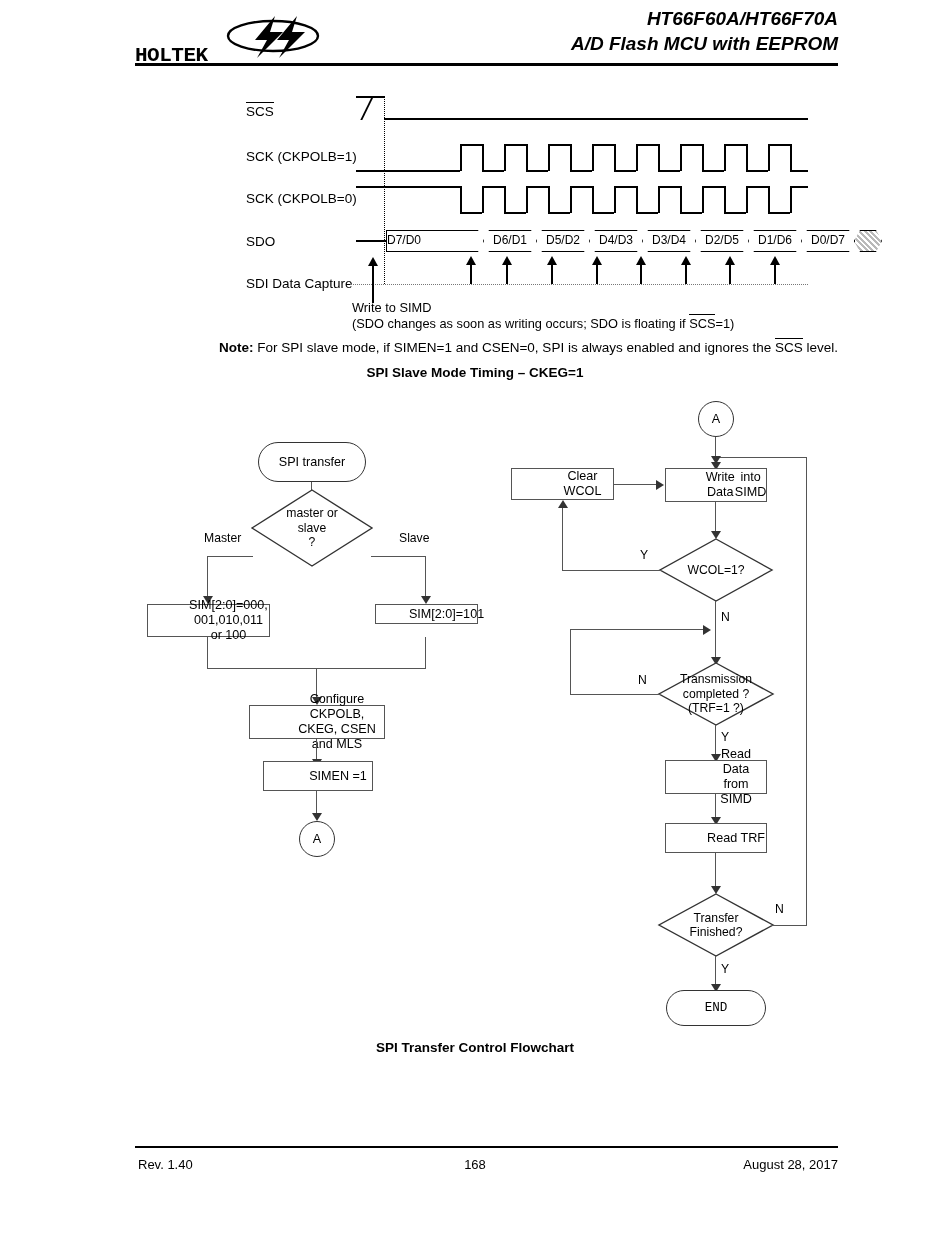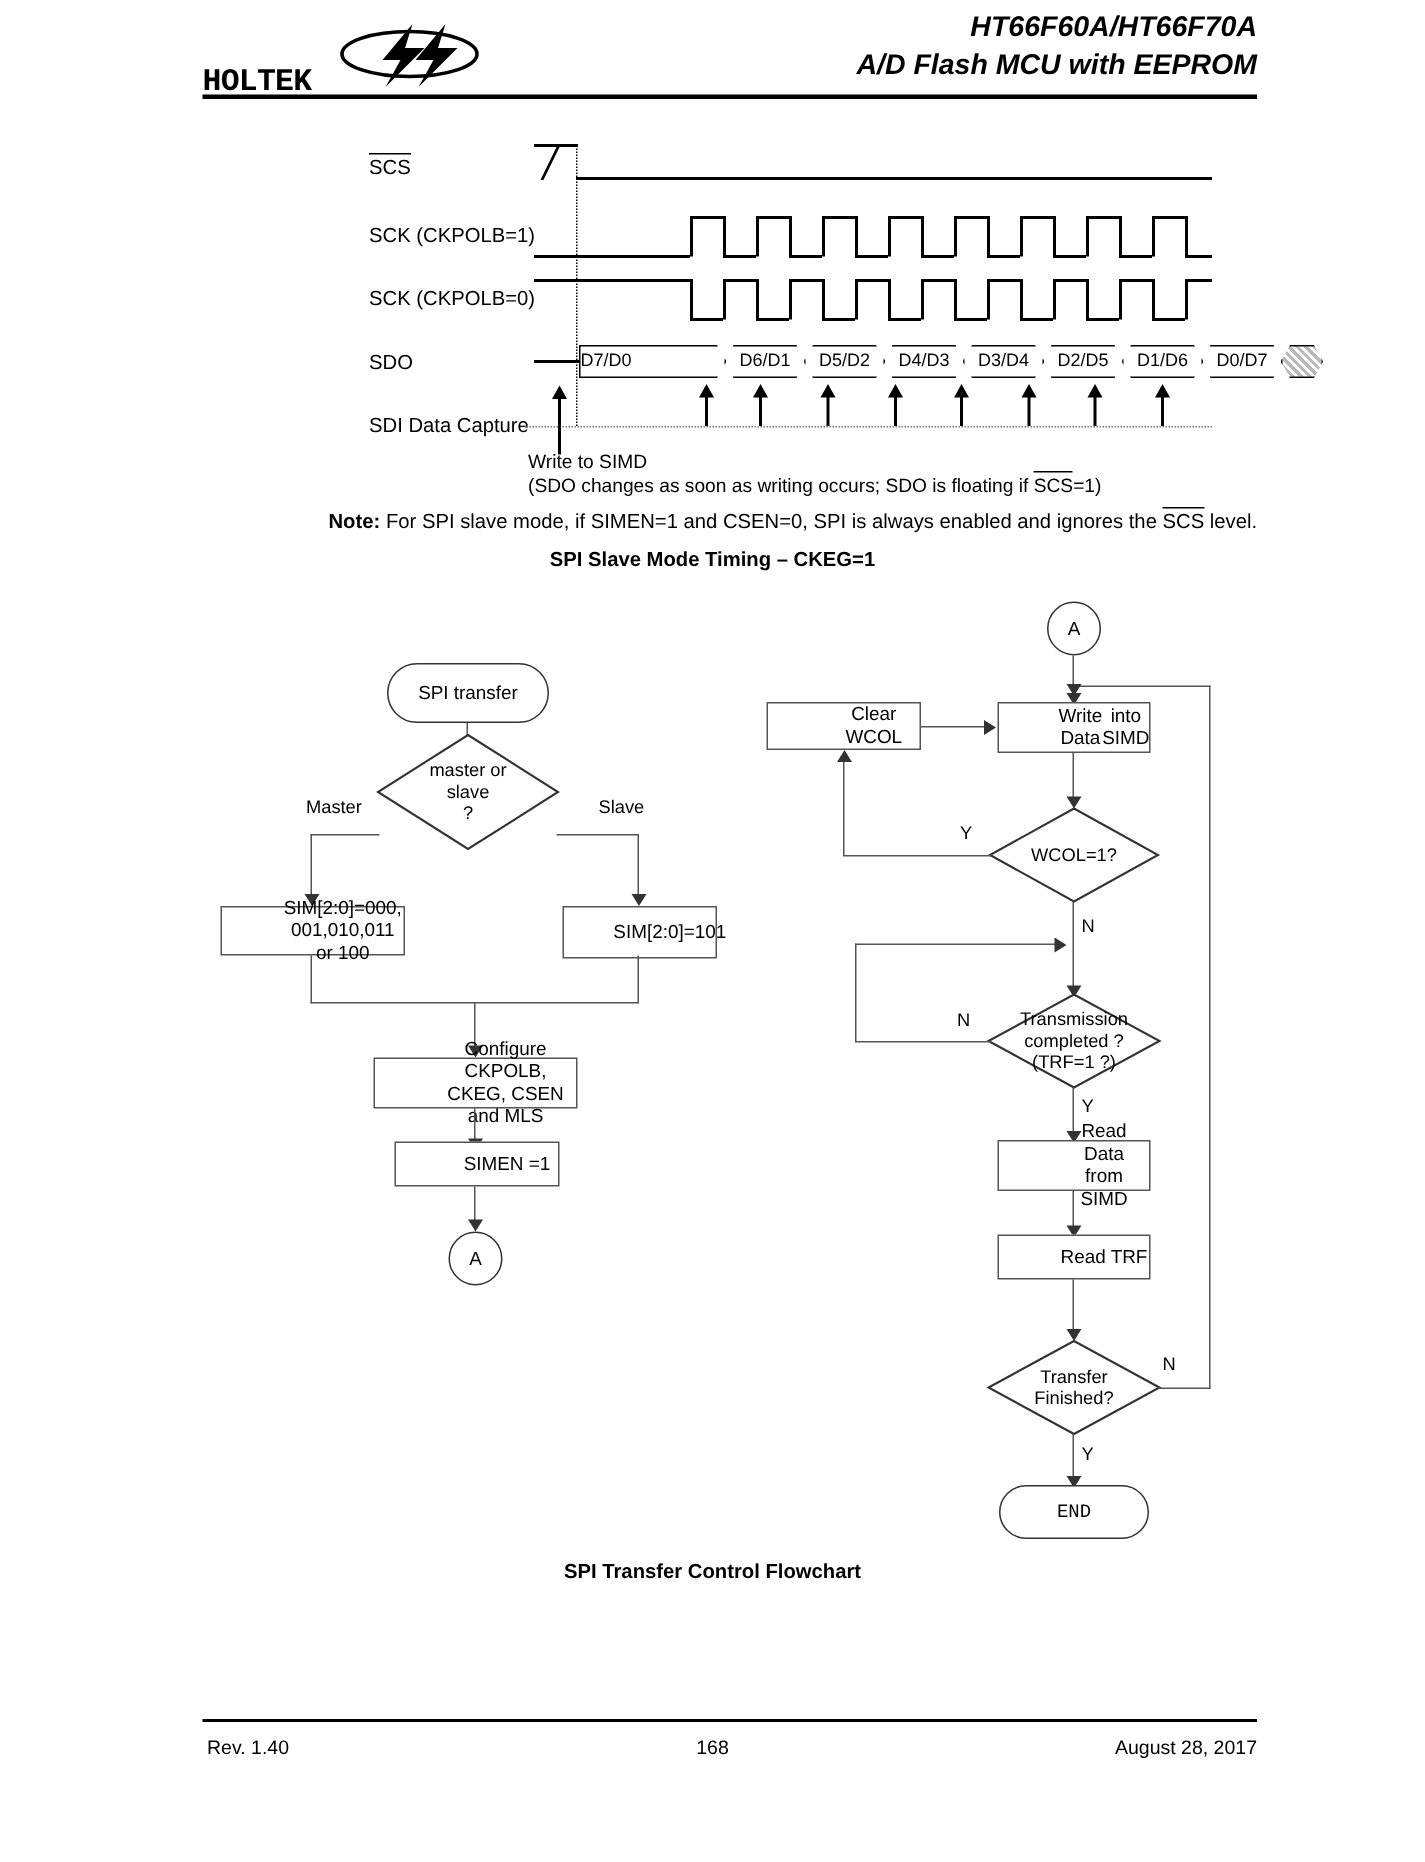--- a/index.html
+++ b/index.html
@@ -265,21 +265,21 @@
     <div class="cn v" style="left:207px;top:556px;height:42px;"></div>
     <div class="ar-d" style="left:203px;top:596px;"></div>
     <div class="box" style="left:147px;top:604px;width:123px;height:33px;flex-direction:column;">
       <div>SIM[2:0]=000,</div>
       <div>001,010,011 or 100</div>
     </div>
 
     <div class="cn h" style="left:371px;top:556px;width:55px;"></div>
     <div class="cn v" style="left:425px;top:556px;height:42px;"></div>
     <div class="ar-d" style="left:421px;top:596px;"></div>
-    <div class="box" style="left:375px;top:604px;width:103px;height:35px;">SIM[2:0]=101</div>
+    <div class="box" style="left:375px;top:604px;width:103px;height:20px;">SIM[2:0]=101</div>
 
     <div class="cn v" style="left:207px;top:637px;height:32px;"></div>
     <div class="cn v" style="left:425px;top:637px;height:32px;"></div>
     <div class="cn h" style="left:207px;top:668px;width:219px;"></div>
     <div class="cn v" style="left:316px;top:668px;height:31px;"></div>
     <div class="ar-d" style="left:312px;top:697px;"></div>
 
     <div class="box" style="left:249px;top:705px;width:136px;height:34px;flex-direction:column;">
       <div>Configure CKPOLB,</div>
       <div>CKEG, CSEN and MLS</div>

